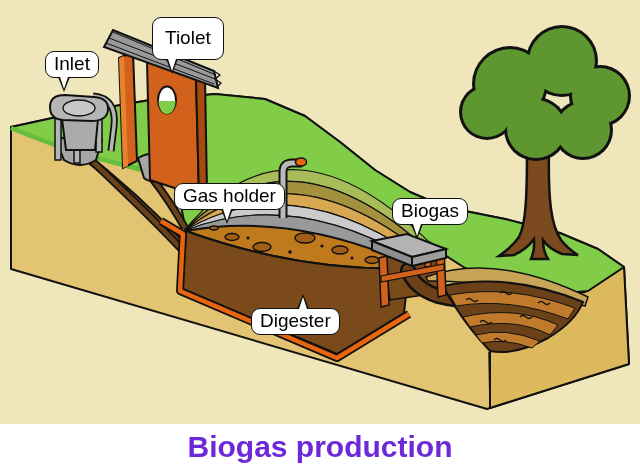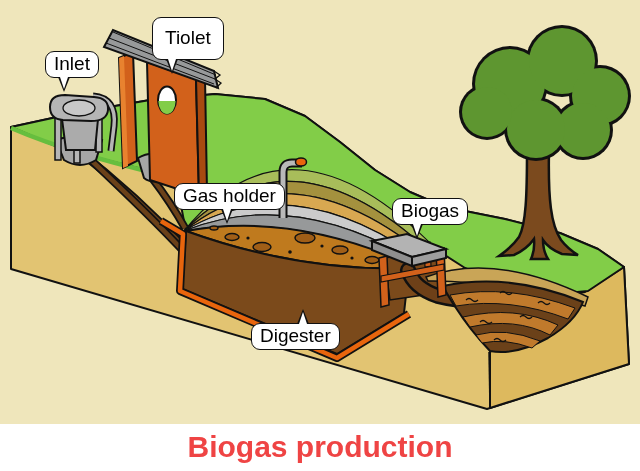--- a/index.html
+++ b/index.html
@@ -10,24 +10,24 @@
           padding:0 8px;font-size:19px;line-height:1.3;color:#000;white-space:nowrap;z-index:5;}
   .bubble::before,.bubble::after{content:"";position:absolute;width:0;height:0;border:solid transparent;}
   .tail-down::before{border-width:15px 6px 0 6px;border-top-color:#111;bottom:-15px;left:var(--tx,14px);}
   .tail-down::after{border-width:12px 4.5px 0 4.5px;border-top-color:#fff;bottom:-12px;left:calc(var(--tx,14px) + 1.5px);}
   .tail-up::before{border-width:0 6px 15px 6px;border-bottom-color:#111;top:-15px;left:var(--tx,14px);}
   .tail-up::after{border-width:0 4.5px 12px 4.5px;border-bottom-color:#fff;top:-12px;left:calc(var(--tx,14px) + 1.5px);}
   #label-inlet{left:45px;top:51px;--tx:12px;}
   #label-toilet{left:152px;top:17px;--tx:13px;padding:8px 12px;}
   #label-gas-holder{left:174px;top:183px;--tx:46px;}
   #label-outlet{left:392px;top:198px;--tx:18px;}
-  #label-digester{left:251px;top:308px;margin-top:15px;--tx:45px;}
+  #label-digester{left:251px;top:308px;--tx:45px;}
   #label-bio-slurry{left:449px;top:356px;--tx:8px;}
   .title{position:absolute;left:0;right:0;top:430px;text-align:center;
-         font-weight:bold;font-size:30px;color:#ef4444;z-index:6;}
+         font-weight:bold;font-size:30px;color:#6d28d9;z-index:6;}
 </style>
 </head>
 <body>
 
 <div id="stage">
 
 <svg id="scene" width="640" height="471" viewBox="0 0 640 471">
 
   <rect x="0" y="0" width="640" height="425" fill="#EFE6BB"></rect>
   <rect x="0" y="424" width="640" height="47" fill="#FFFFFF"></rect>

